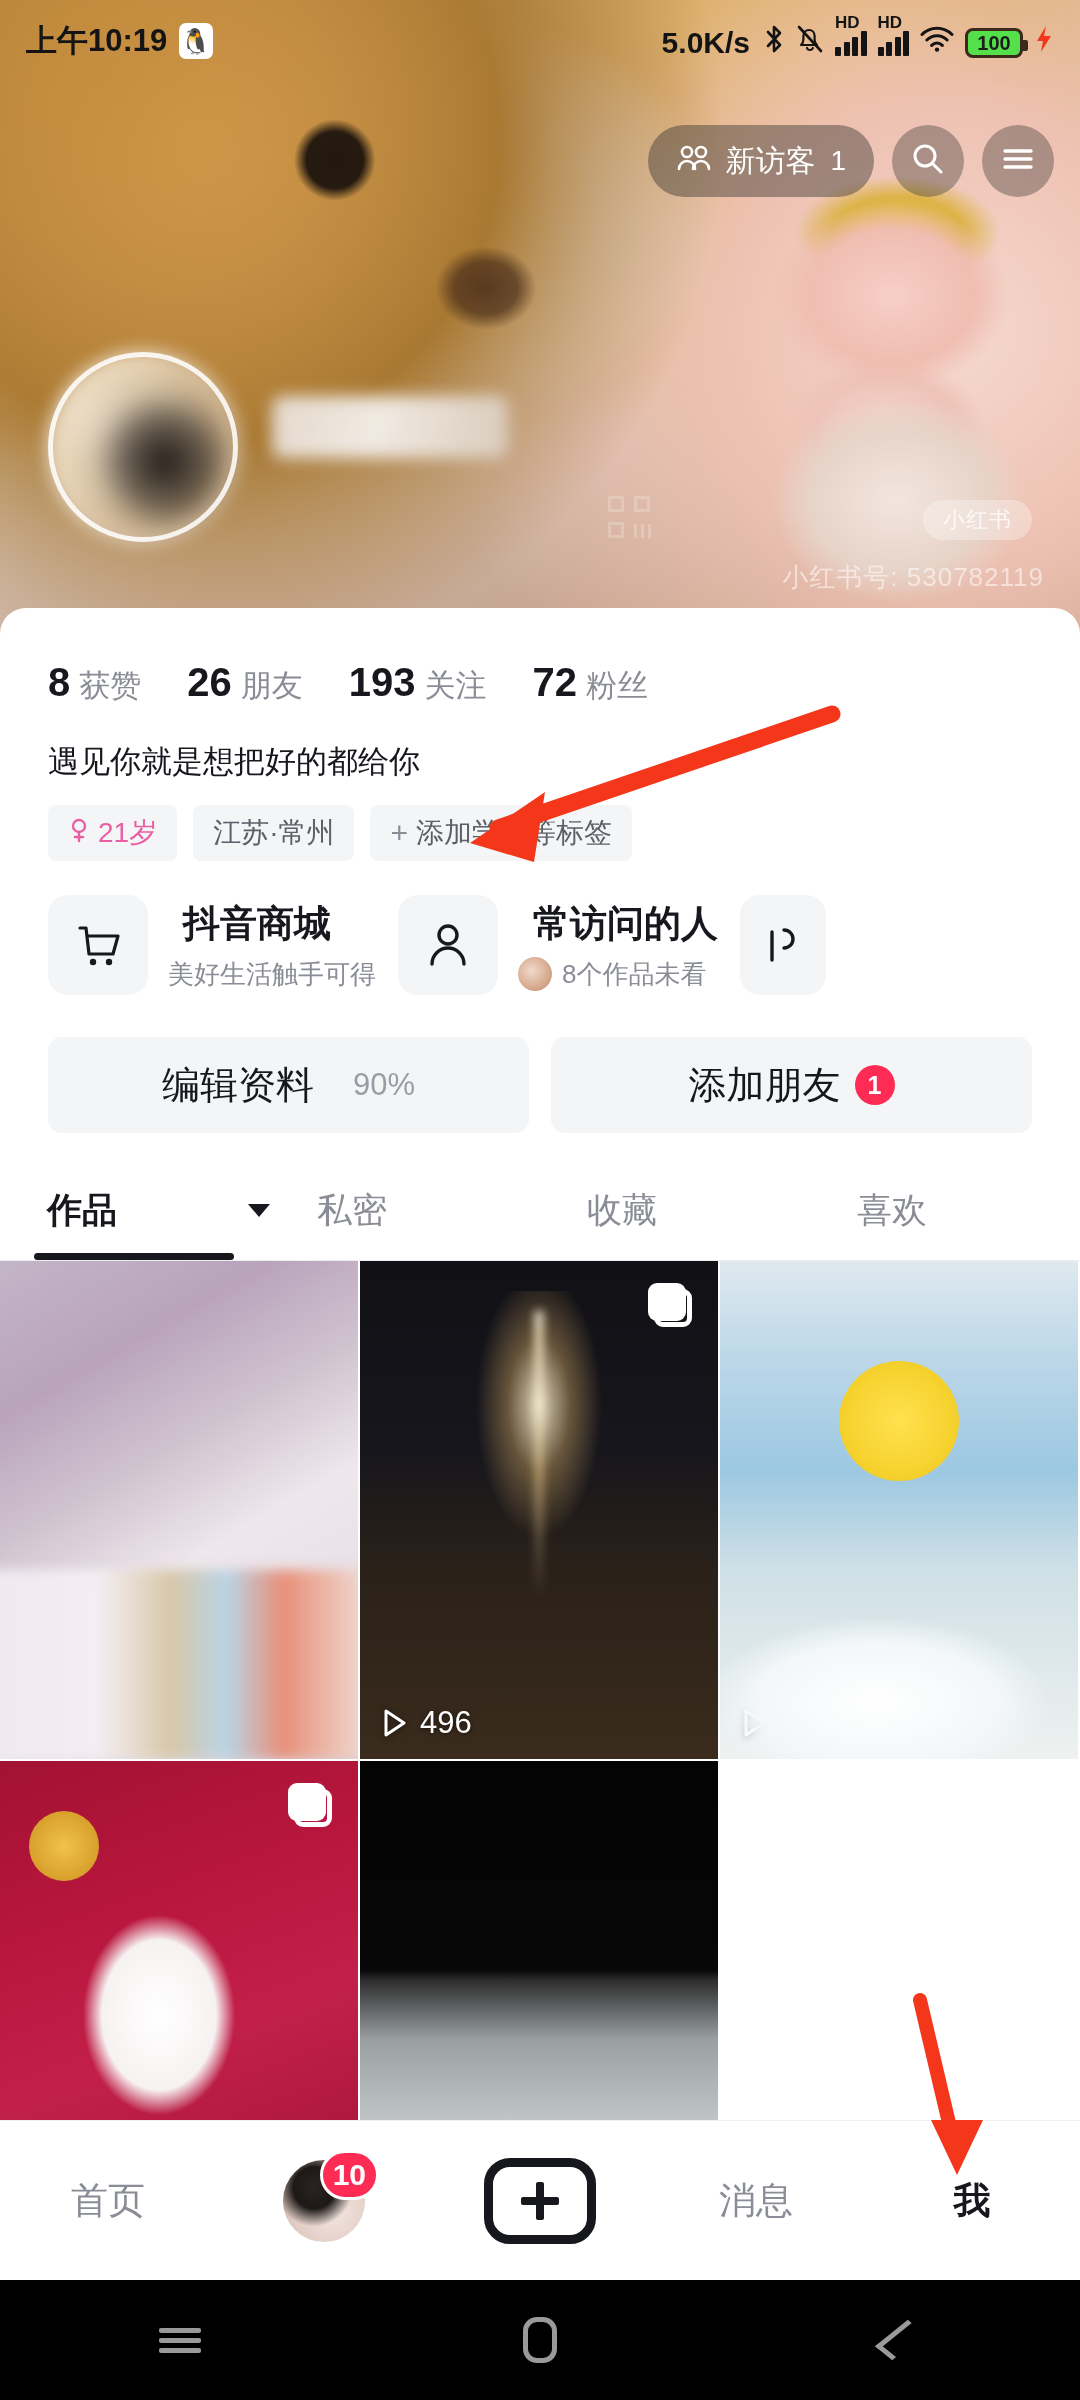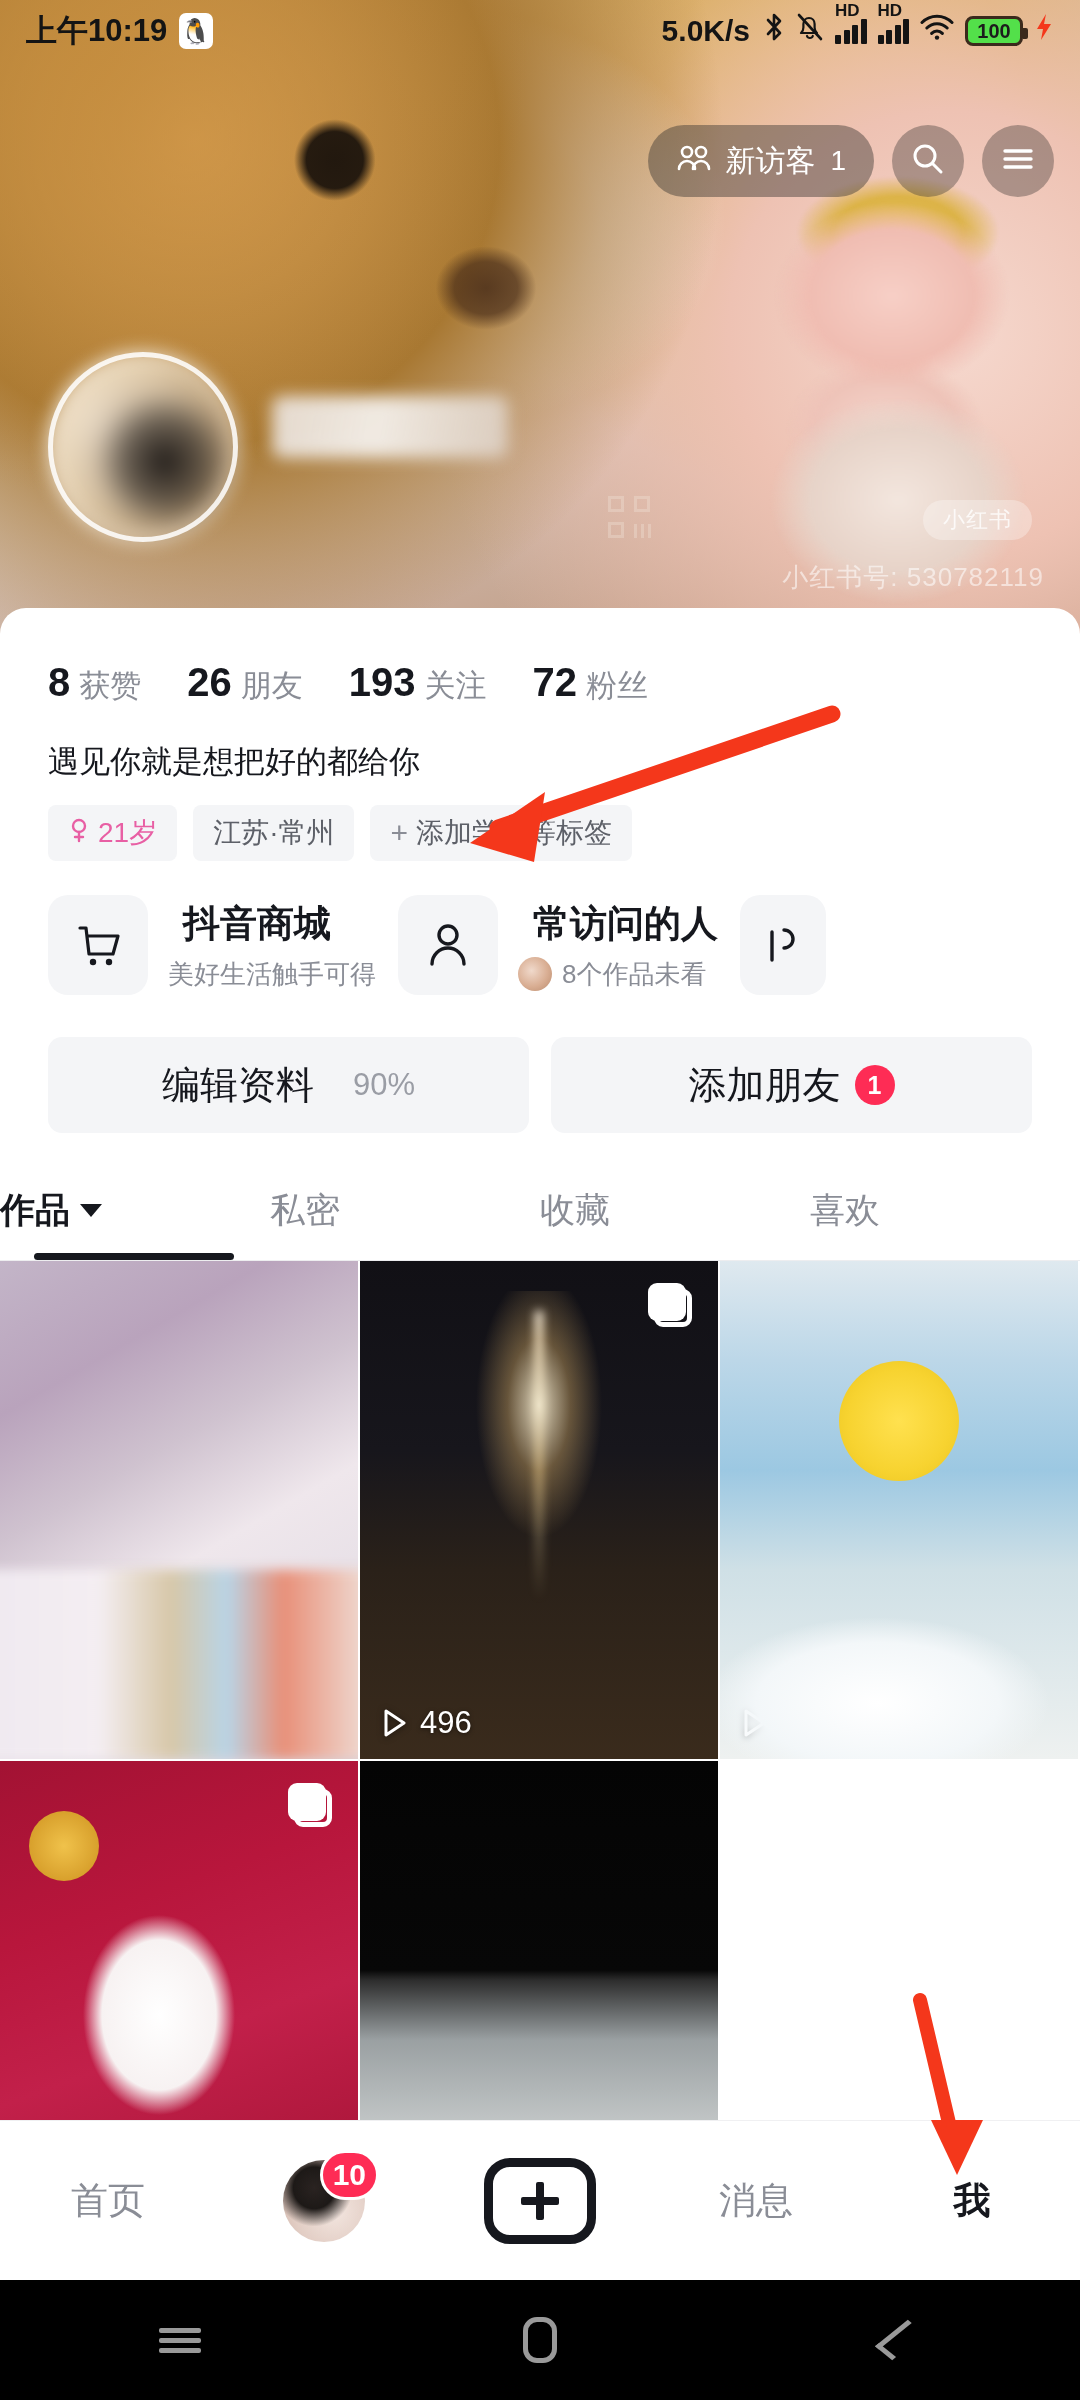--- a/index.html
+++ b/index.html
@@ -97,21 +97,21 @@
   }
   .name-blur {
     position:absolute; left:272px; top:396px; width:236px; height:62px; border-radius:10px;
     background:linear-gradient(100deg, rgba(236,230,226,0.88) 0%, rgba(246,243,240,0.92) 45%, rgba(224,214,206,0.8) 100%);
     filter:blur(8px);
   }
 
   
   .statusbar {
     position:absolute; top:0; left:0; width:1080px; height:62px;
-    display:flex; align-items:center; justify-content:space-between;
+    display:flex; align-items:flex-end; justify-content:space-between;
     padding:0 26px; color:#141414; font-size:31px; font-weight:600; z-index:30;
   }
   .sb-left { display:flex; align-items:center; gap:12px; }
   .qq-ico {
     width:34px; height:36px; border-radius:7px; background:#fff;
     display:flex; align-items:center; justify-content:center; font-size:25px; line-height:1;
   }
   .sb-right { display:flex; align-items:center; gap:11px; }
   .sb-right .spd { font-size:30px; font-weight:600; margin-right:2px; }
   .sig { display:flex; align-items:flex-end; gap:2.5px; height:26px; position:relative; }
@@ -178,21 +178,21 @@
   .act-btn .pct { font-size:31px; color:#9a9da5;margin-left:25px; }
   .badge-dot {
     min-width:40px; height:40px; padding:0 10px; border-radius:20px; background:#fe2c55;
     color:#fff; font-size:25px; font-weight:600;
     display:flex; align-items:center; justify-content:center;
   }
 
   
   .tabs { display:flex; align-items:center; margin-top:54px; position:relative; }
   .tab { flex:1; text-align:center; font-size:35px; color:#8a8d96; padding-bottom:26px;
-         display:flex; align-items:center; justify-content:flex-start; gap:10px; }
+         display:flex; align-items:center; justify-content:space-between; gap:10px;padding-left:47px; }
   .tab.active { color:#16181e; font-weight:700; }
   .caret { width:0;height:0;border-left:11px solid transparent;border-right:11px solid transparent;border-top:13px solid #16181e; }
   .tab-underline { position:absolute; bottom:0; left:34px; width:200px; height:7px; background:#16181e; border-radius:4px; }
   .tabs-rule { height:1px; background:#ededef; }
 
   
   .grid { display:grid; grid-template-columns:repeat(3,360px); grid-auto-rows:500px; gap:0; }
   .cell { position:relative; overflow:hidden; background:#fff; border-right:2px solid #fff; border-bottom:2px solid #fff; }
   .play { position:absolute; left:22px; bottom:18px; display:flex; align-items:center; gap:12px; color:#fff; font-size:31px; font-weight:500;
           text-shadow:0 1px 4px rgba(0,0,0,.5); }

